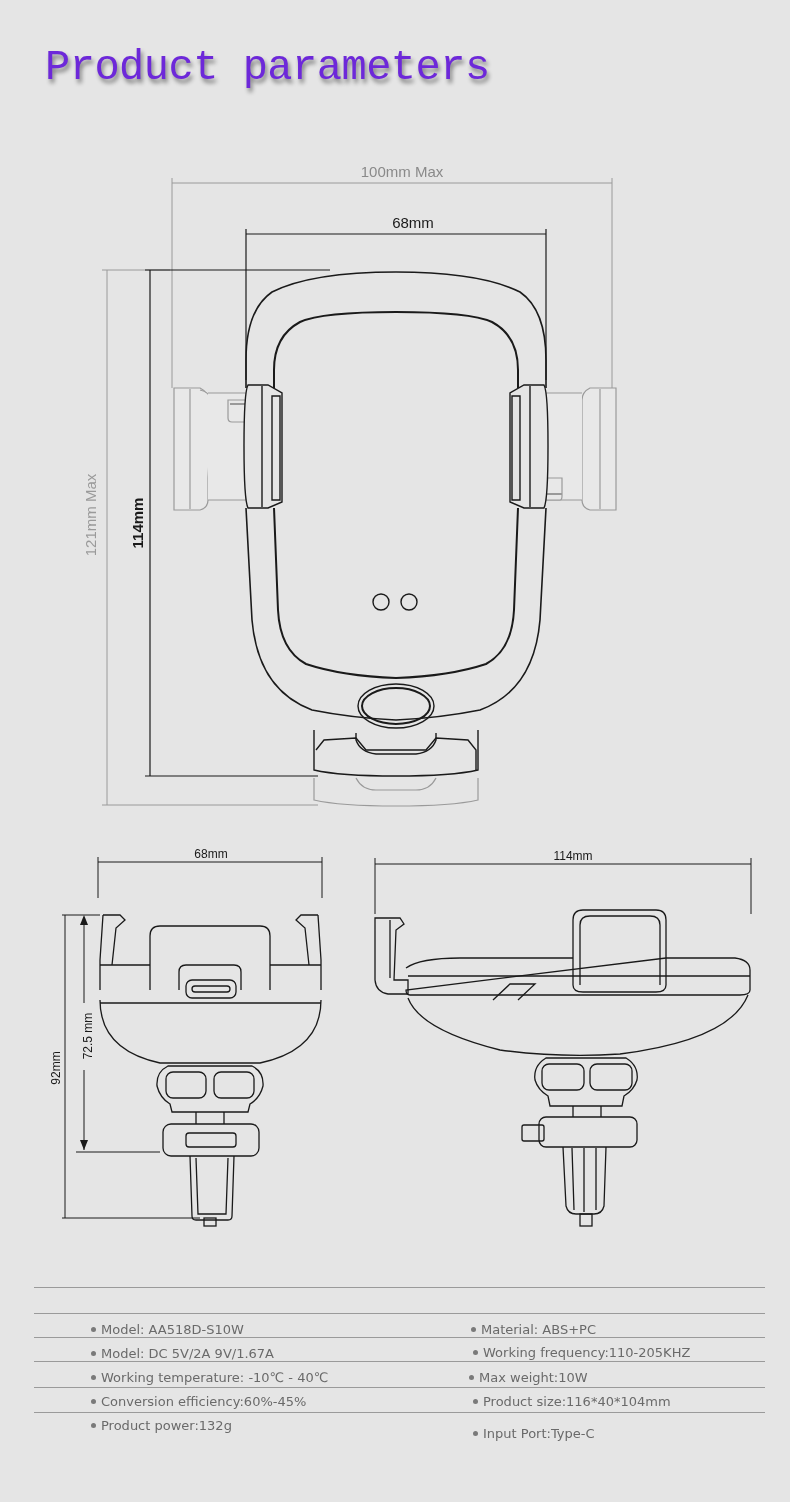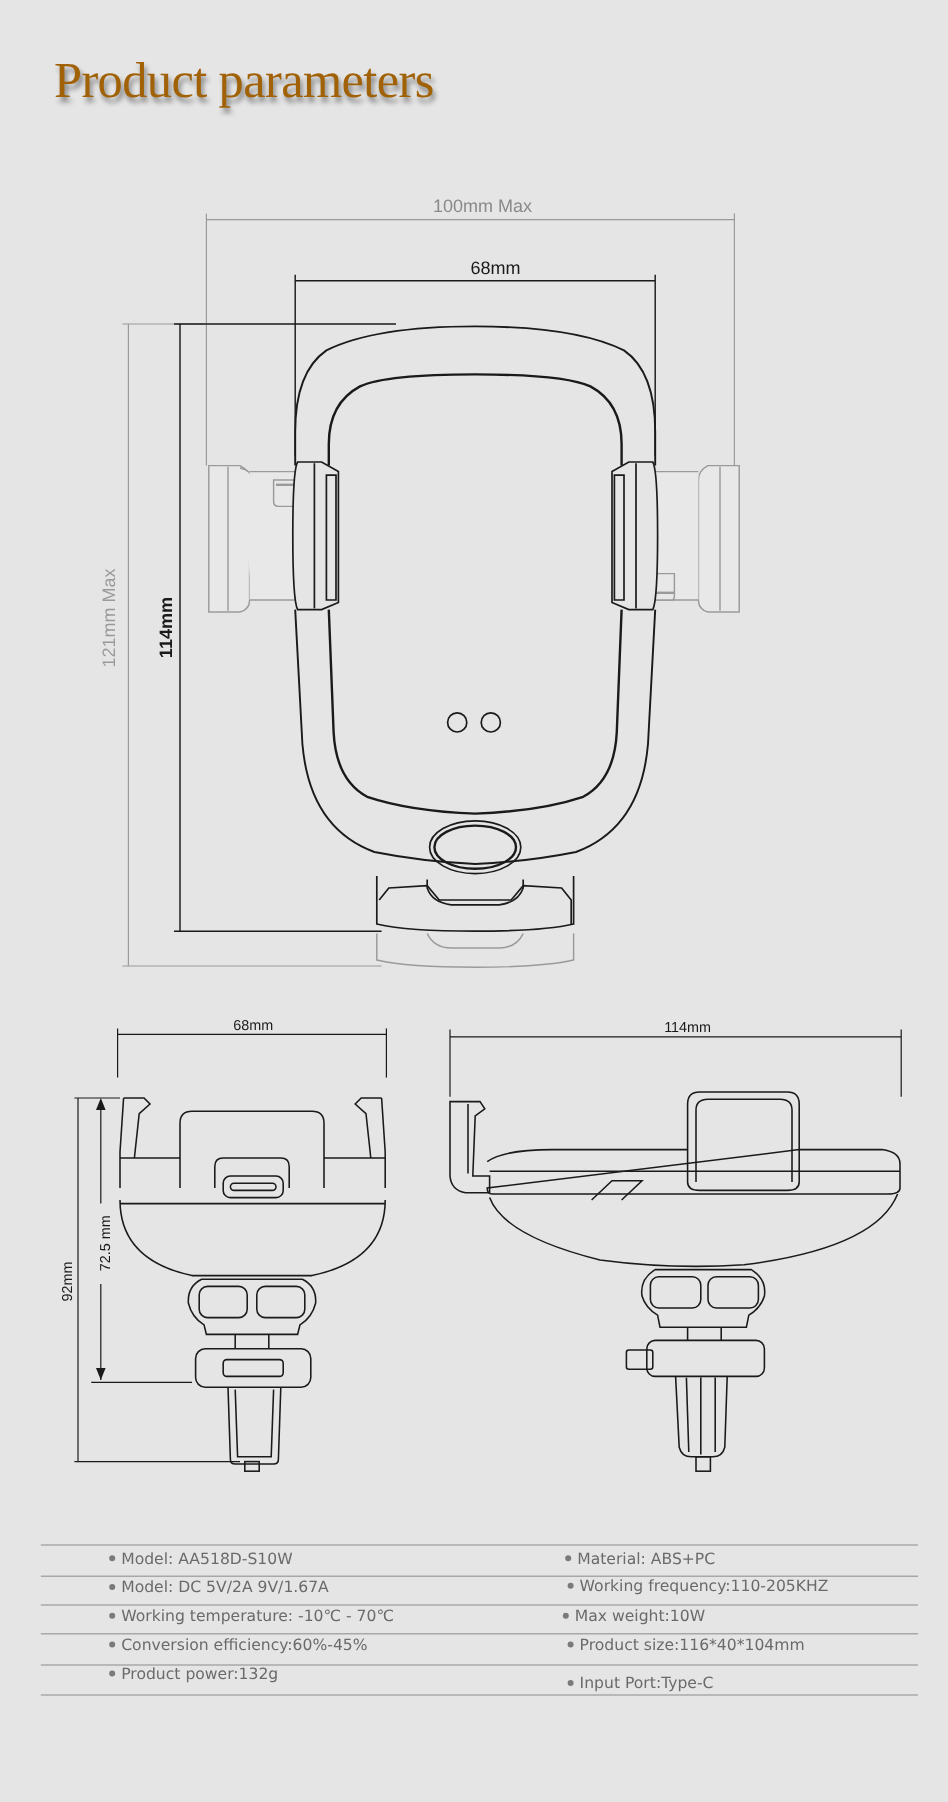--- a/index.html
+++ b/index.html
@@ -3,32 +3,32 @@
 <meta charset="utf-8">
 <style>
   html, body { margin: 0; padding: 0; }
   body {
     width: 790px; height: 1502px; background: #e5e5e5;
     position: relative; overflow: hidden;
     font-family: "DejaVu Sans", sans-serif;
   }
   .title {
     position: absolute; left: 45px; top: 44px;
-    font-family: Liberation Serif, serif;
-    font-size: 42px; font-weight: normal; color: #a16207;
+    font-family: Liberation Mono, monospace;
+    font-size: 42px; font-weight: normal; color: #6d28d9;
     letter-spacing: -0.5px;
     text-shadow: 2px 4px 4px rgba(0,0,0,0.45);
   }
   svg.drawing { position: absolute; left: 0; top: 0; }
   .dim-text { font-family: "Liberation Sans", sans-serif; }
   .specs { position: absolute; left: 0; top: 0; width: 790px; }
   .spec-line { position: absolute; left: 34px; width: 731px; height: 1px; background: #9a9a9a; }
   .spec {
     position: absolute; font-family: "DejaVu Sans", sans-serif;
-    font-size: 13px; color: #6a6a6a; white-space: nowrap;
+    font-size: 13px; color: #6a6a6a; white-space: nowrap; margin-top: 30px;
   }
   .spec .dot {
     display: inline-block; width: 5px; height: 5px; border-radius: 50%;
     background: #7a7a7a; margin-right: 5px; vertical-align: middle; position: relative; top: -1px;
   }
 </style>
 </head>
 <body>
 
 <div class="title">Product parameters</div>
@@ -197,21 +197,21 @@
 <div class="specs">
   <div class="spec-line" style="top:1287px;"></div>
   <div class="spec-line" style="top:1313px;"></div>
   <div class="spec-line" style="top:1337px;"></div>
   <div class="spec-line" style="top:1361px;"></div>
   <div class="spec-line" style="top:1387px;"></div>
   <div class="spec-line" style="top:1412px;"></div>
 
   <div class="spec" style="left:91px; top:1292px;"><span class="dot"></span><span>Model: AA518D-S10W</span></div>
   <div class="spec" style="left:91px; top:1316px;"><span class="dot"></span><span>Model: DC 5V/2A 9V/1.67A</span></div>
-  <div class="spec" style="left:91px; top:1340px;"><span class="dot"></span><span>Working temperature: -10℃ - 70℃</span></div>
+  <div class="spec" style="left:91px; top:1340px;"><span class="dot"></span><span>Working temperature: -10℃ - 40℃</span></div>
   <div class="spec" style="left:91px; top:1364px;"><span class="dot"></span><span>Conversion efficiency:60%-45%</span></div>
   <div class="spec" style="left:91px; top:1388px;"><span class="dot"></span><span>Product power:132g</span></div>
 
   <div class="spec" style="left:471px; top:1292px;"><span class="dot"></span><span>Material: ABS+PC</span></div>
   <div class="spec" style="left:473px; top:1315px;"><span class="dot"></span><span>Working frequency:110-205KHZ</span></div>
   <div class="spec" style="left:469px; top:1340px;"><span class="dot"></span><span>Max weight:10W</span></div>
   <div class="spec" style="left:473px; top:1364px;"><span class="dot"></span><span>Product size:116*40*104mm</span></div>
   <div class="spec" style="left:473px; top:1396px;text-align:right;"><span class="dot"></span><span>Input Port:Type-C</span></div>
 </div>
 

